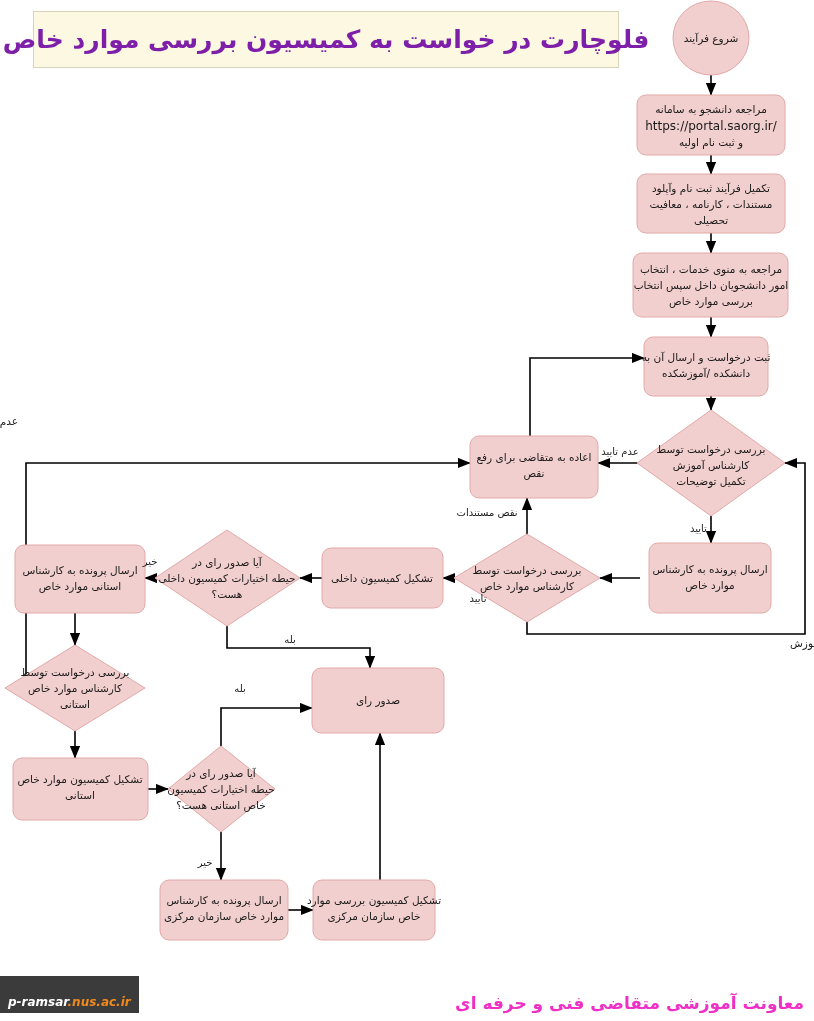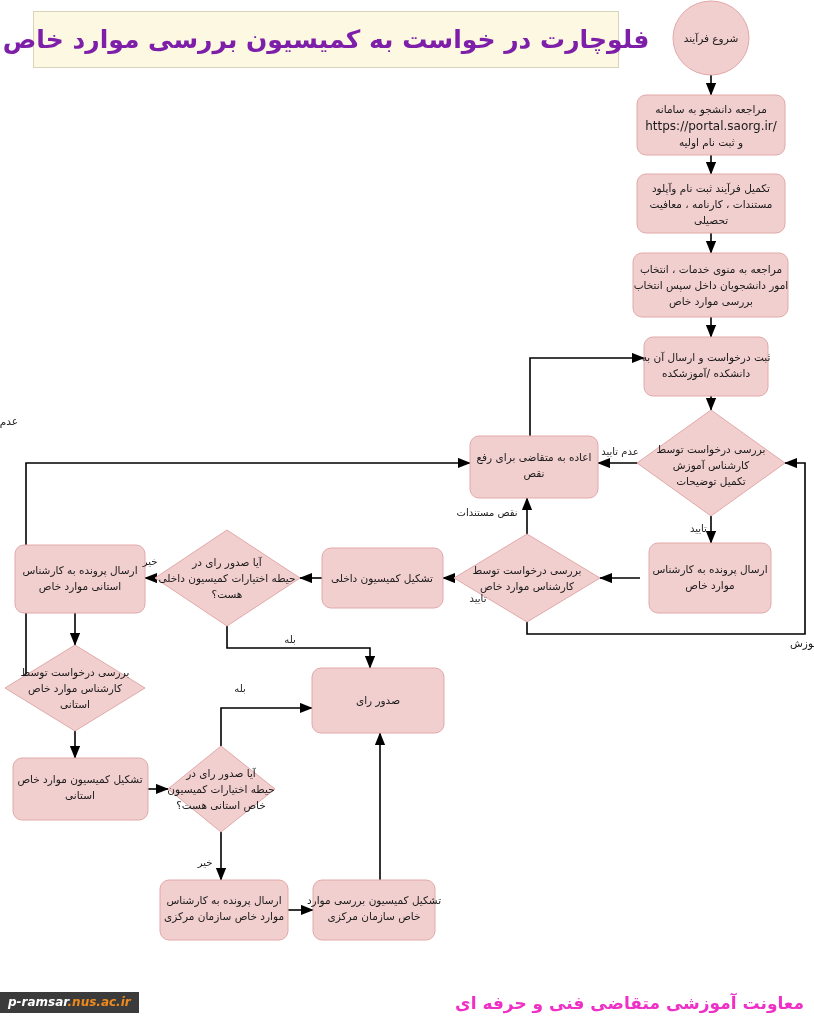--- a/index.html
+++ b/index.html
@@ -39,21 +39,21 @@
     color:#ef30c6;
     font-size:17px;
     font-weight:bold;
     direction:rtl;
     white-space:nowrap;
   }
   .site-badge{
     position:absolute;
     left:0px; bottom:8px;
     background:#3b3b3b;
-    padding:4px 8px 5px 8px;
+    padding:20px 8px 5px 8px;
     font-family:"DejaVu Sans","Liberation Sans",sans-serif;
     font-size:12px;
     font-weight:bold;
     font-style:italic;
     line-height:1;
     direction:ltr;
     white-space:nowrap;
   }
   .site-badge .w{color:#ffffff;}
   .site-badge .o{color:#f08a1e;}

